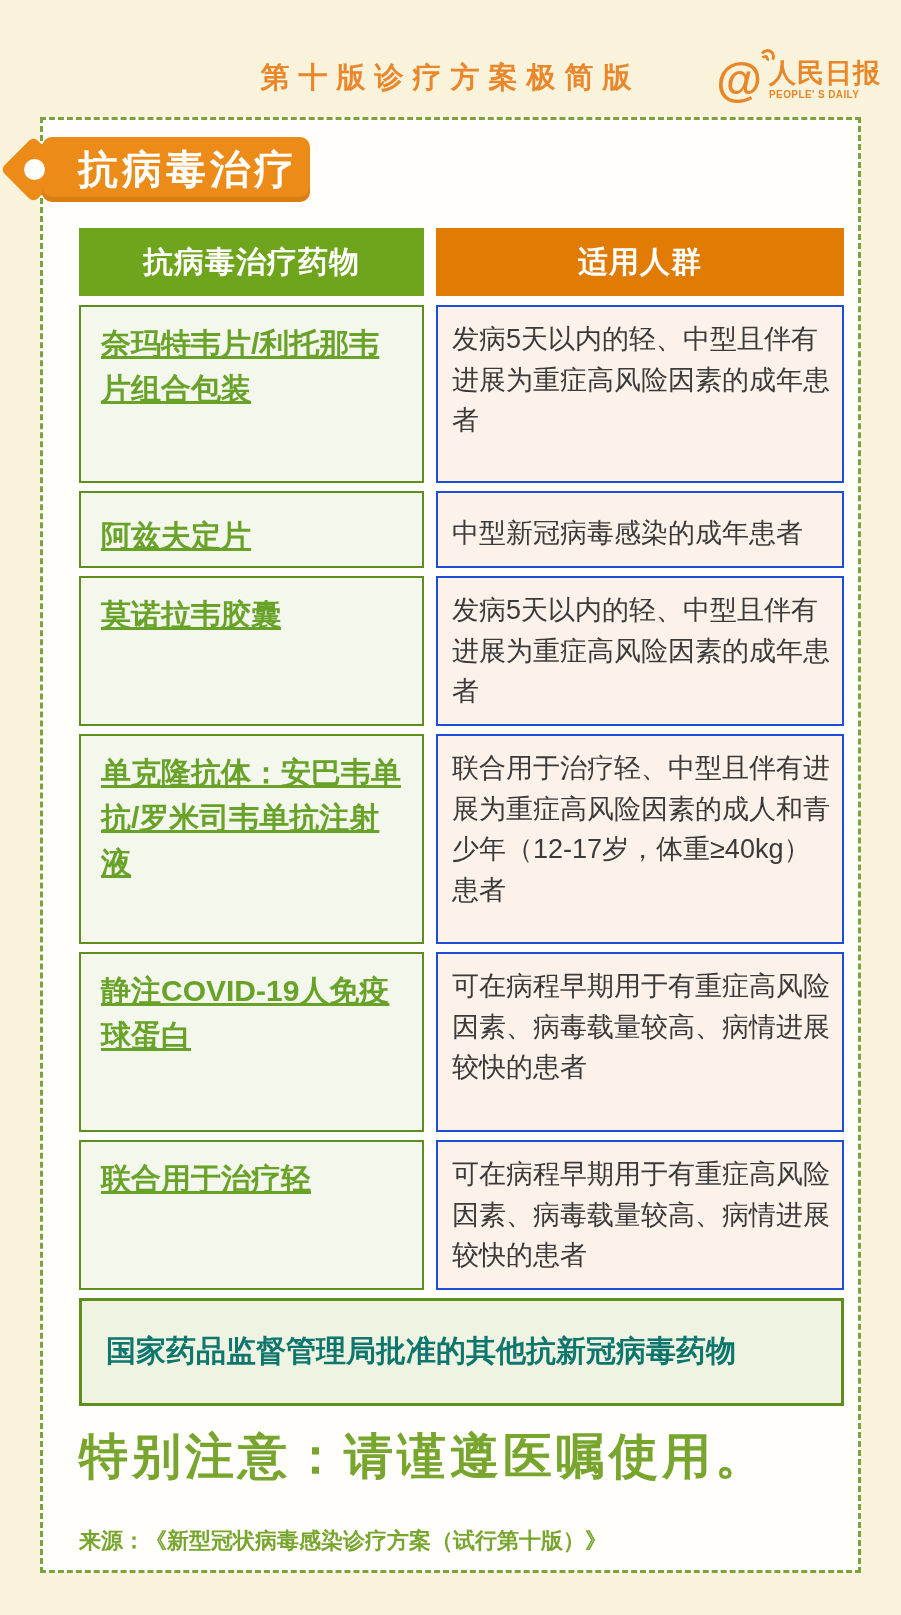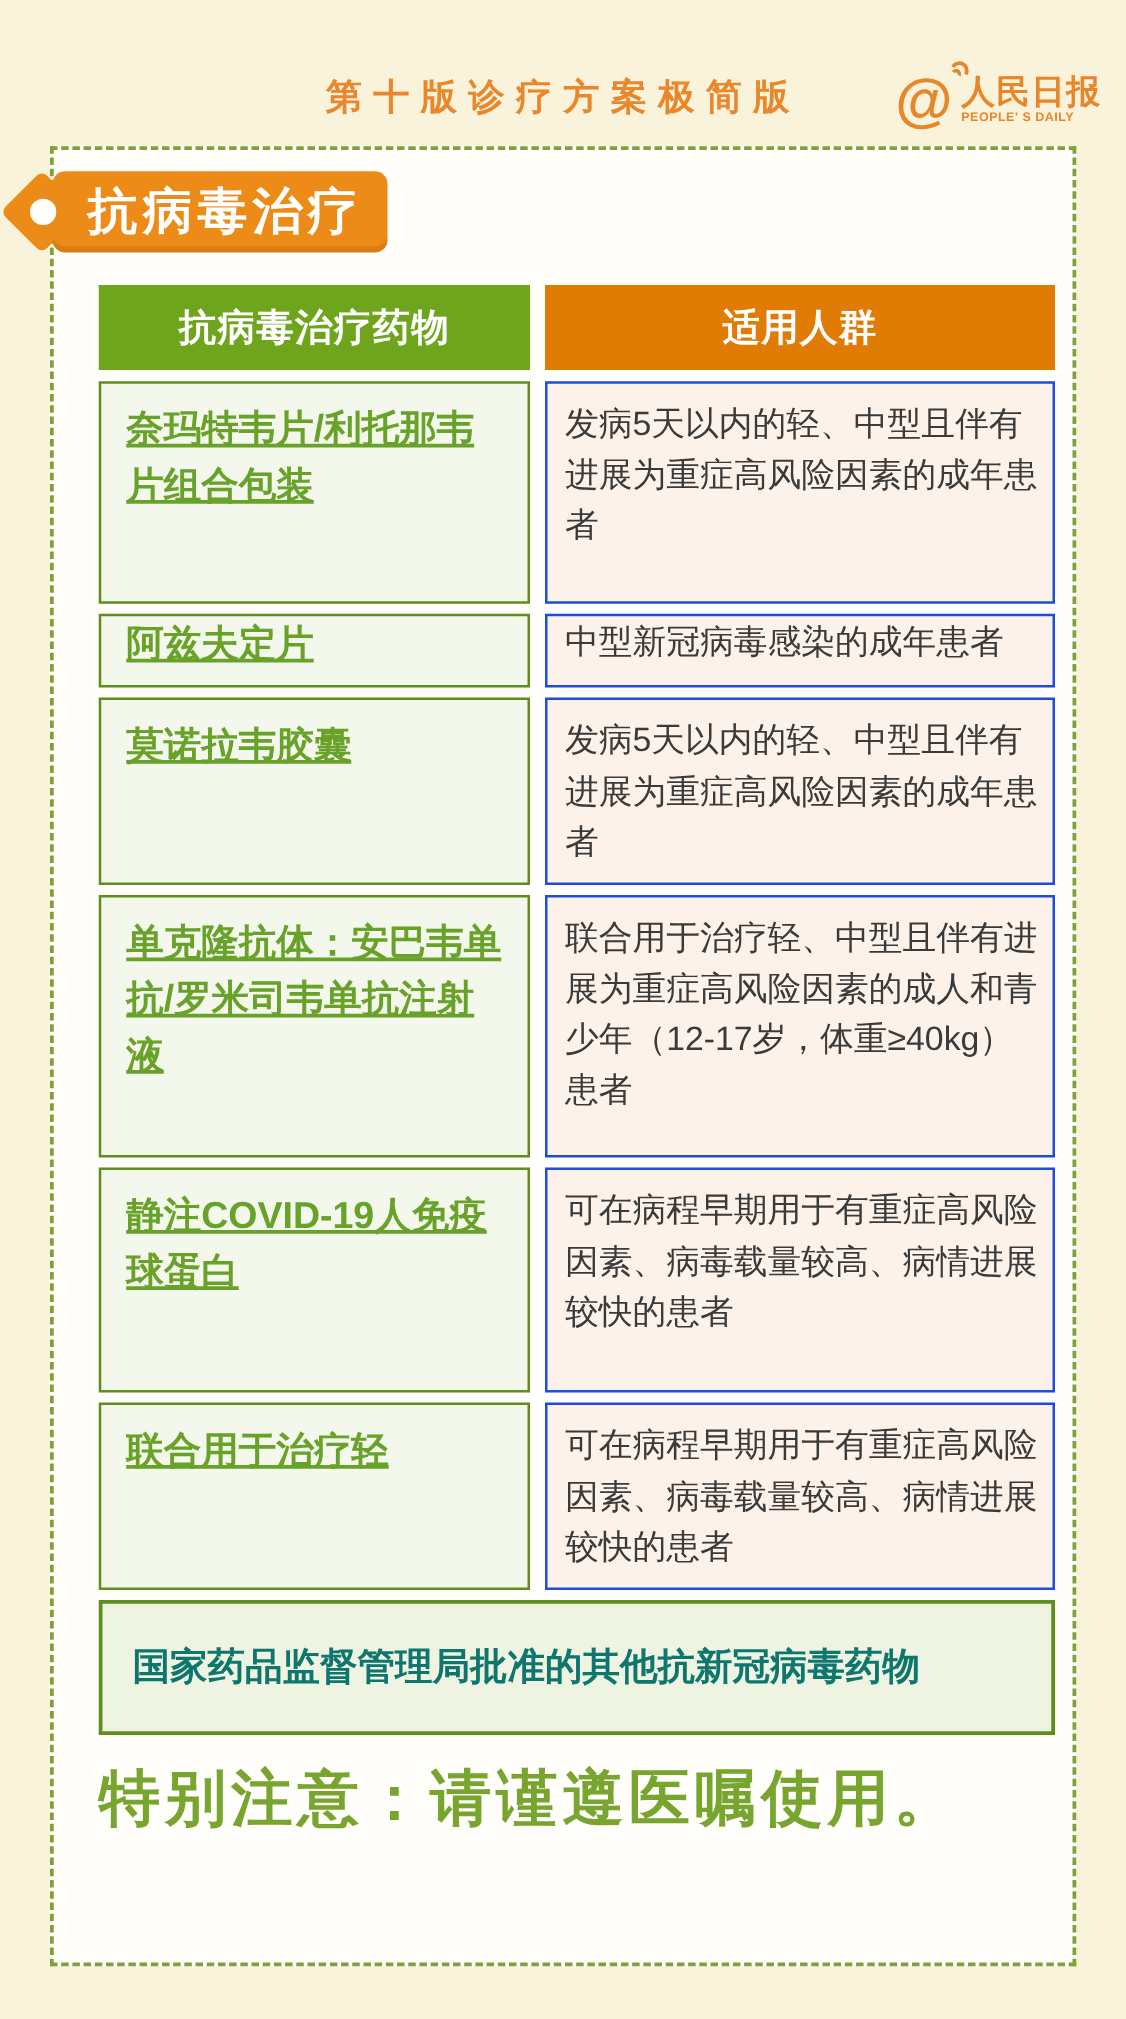--- a/index.html
+++ b/index.html
@@ -46,21 +46,21 @@
     position:absolute; left:10px; top:9px; width:47px; height:47px;
     background:#ec8b18; transform:rotate(45deg); border-radius:6px;
   }
   .tag-hole {
     position:absolute; left:24px; top:22px; width:21px; height:21px;
     background:#fffefb; border-radius:50%; z-index:4;
   }
   .tag-label {
     position:absolute; left:62px; right:12px; top:0; height:65px; z-index:5;
     color:#ffffff; font-size:40px; font-weight:900; letter-spacing:4px;
-    line-height:64px; text-align:center; white-space:nowrap;
+    line-height:64px; text-align:right; white-space:nowrap;
   }
   
   .content { position:absolute; left:79px; top:228px; width:765px; z-index:2; }
   .thead { display:flex; gap:12px; margin-bottom:9px; }
   .th {
     height:68px; display:flex; align-items:center; justify-content:center;
     color:#ffffff; font-size:30px; font-weight:bold; letter-spacing:1px;
   }
   .th-drug { width:345px; background:#6fa51d; }
   .th-pop  { width:408px; background:#e07b04; }
@@ -72,21 +72,21 @@
     line-height:1.5; padding:14px 16px 12px 20px;text-decoration:underline;
   }
   .pop {
     width:408px; background:#fdf2e9; border:2px solid #1d4ed8;
     color:#3a3a3a; font-size:27px; line-height:1.5;
     padding:12px 6px 12px 14px;
   }
   .r1 .cell { min-height:178px; } .r2 .cell { min-height:59px; }
   .r3 .cell { min-height:150px; } .r4 .cell { min-height:210px; }
   .r5 .cell { min-height:180px; } .r6 .cell { min-height:147px; }
-  .r2 .drug, .r2 .pop { padding-top:0; padding-bottom:8px; }
+  .r2 .drug, .r2 .pop { padding-top:20px; padding-bottom:8px; }
   
   .notice {
     margin-top:1px; min-height:108px; border:3px solid #5f8e1e; background:#eff4e2;
     color:#0f766e; font-size:30px; font-weight:bold;
     display:flex; align-items:center; padding-left:24px;
   }
   .warning {
     margin-top:18px; color:#78a52e; font-size:49px; font-weight:900;
     letter-spacing:4px; white-space:nowrap;
   }
@@ -154,15 +154,16 @@
 
     <div class="row r6">
       <div class="cell drug">联合用于治疗轻</div>
       <div class="cell pop">可在病程早期用于有重症高风险因素、病毒载量较高、病情进展较快的患者</div>
     </div>
 
     <div class="notice">国家药品监督管理局批准的其他抗新冠病毒药物</div>
 
     <div class="warning">特别注意：请谨遵医嘱使用。</div>
 
+    <div class="source">来源：《新型冠状病毒感染诊疗方案（试行第十版）》</div>
 
   </div>
 </div>
 
 </body></html>

